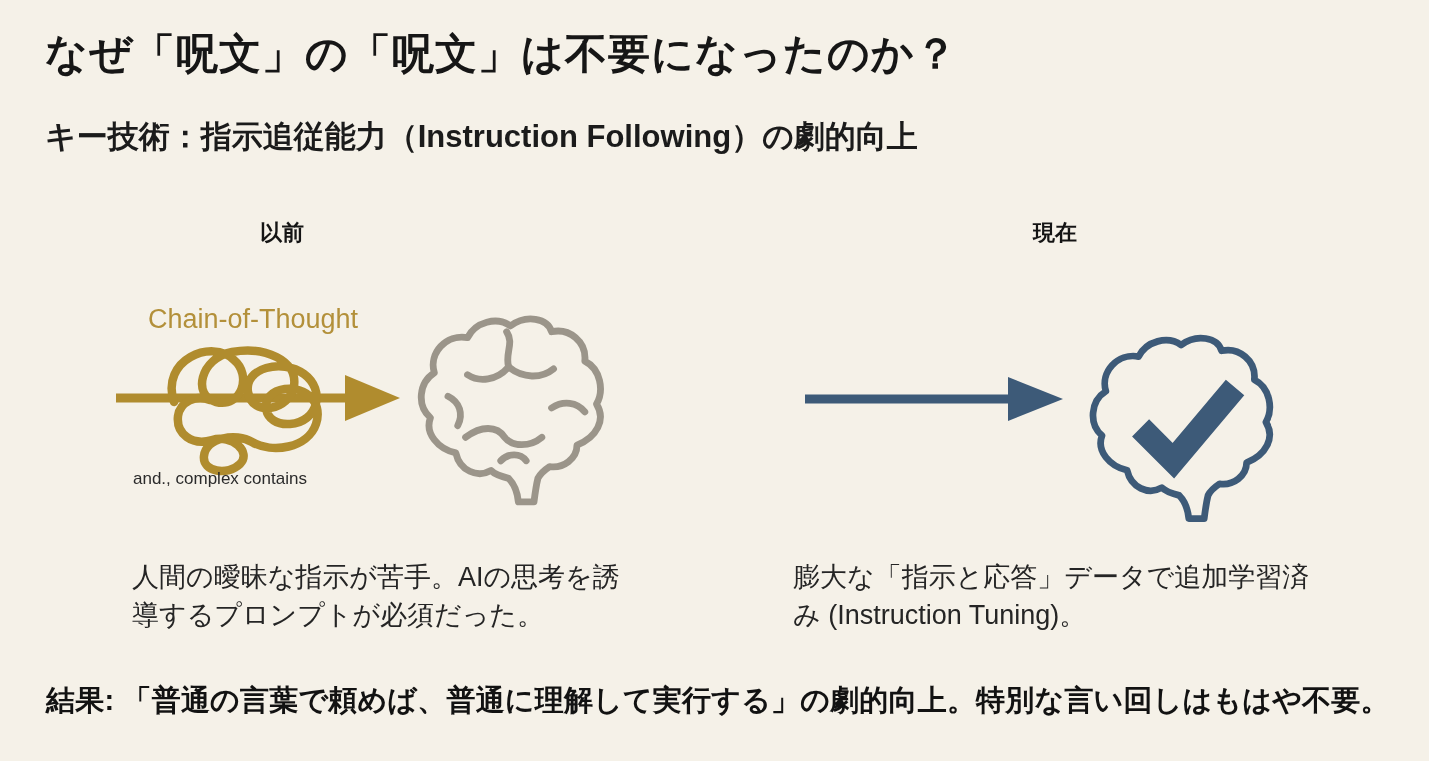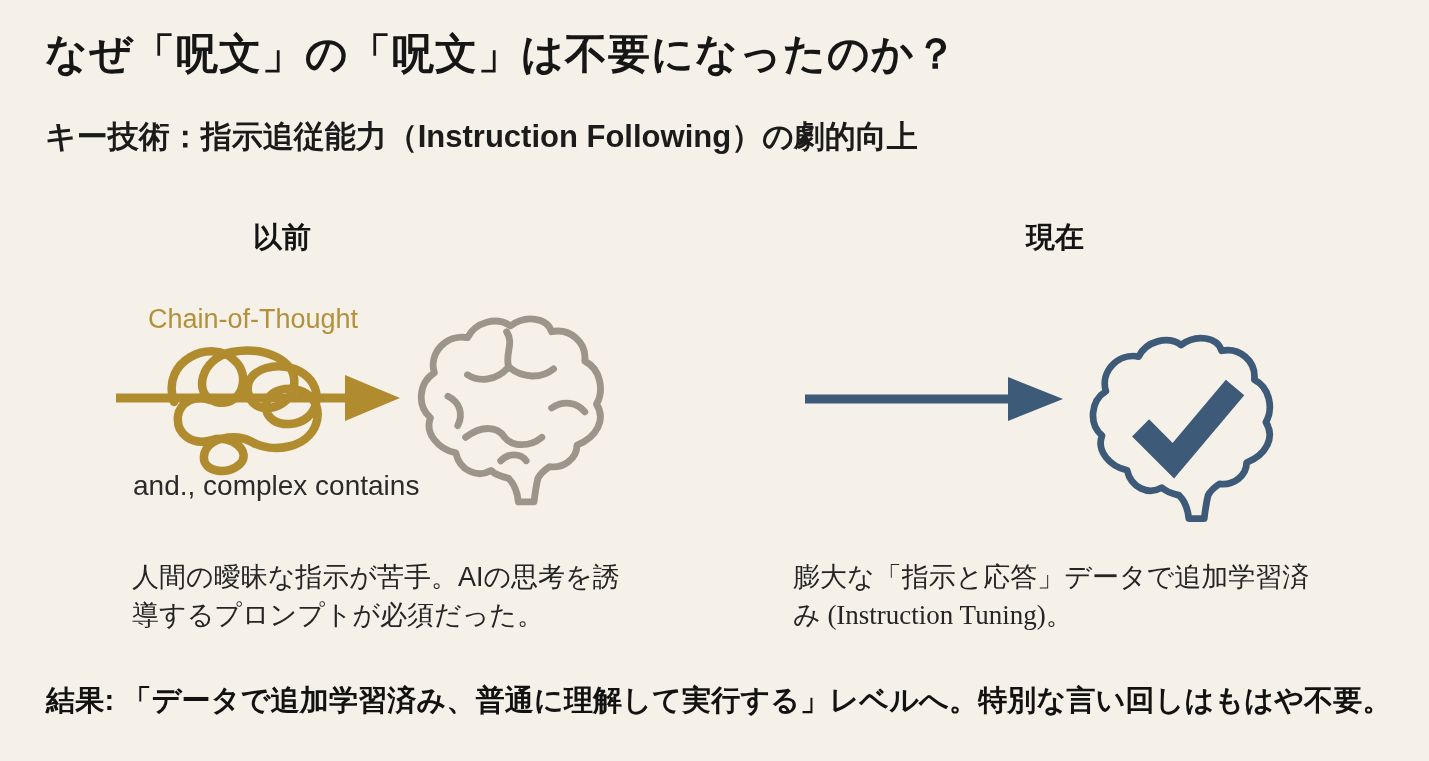--- a/index.html
+++ b/index.html
@@ -19,43 +19,43 @@
     font-size:42px;font-weight:800;color:#161616;
     letter-spacing:1px;white-space:nowrap;
   }
   .subtitle{
     left:45px;top:116px;
     font-size:31px;font-weight:700;color:#1b1b1b;
     white-space:nowrap;
   }
   .col-heading{
     top:218px;width:260px;text-align:center;
-    font-size:29px;font-weight:800;color:#141414;
+    font-size:22px;font-weight:800;color:#141414;
   }
   .heading-before{left:152px;}
   .heading-after{left:925px;}
   .cot-label{
     left:148px;top:304px;
     font-size:27px;color:#b3903a;font-weight:400;
     white-space:nowrap;
   }
   .plain-label{
     left:822px;top:353px;
     font-size:27px;color:#3e5a76;font-weight:400;
     white-space:nowrap;
   }
   .before-note{
     left:133px;top:468px;
-    font-size:28px;color:#2b2b2b;line-height:1.3;text-align:center;
+    font-size:17px;color:#2b2b2b;line-height:1.3;text-align:center;
   }
   .desc{
     font-size:27px;color:#252525;line-height:1.42;
   }
   .before-desc{left:132px;top:558px;width:492px;}
-  .after-desc{left:793px;top:558px;width:532px;font-family:Liberation Serif, serif;}
+  .after-desc{left:793px;top:558px;width:532px;}
   .result{
     left:46px;top:681px;width:1365px;
     font-size:29px;font-weight:800;color:#121212;
     white-space:nowrap;letter-spacing:0.2px;
   }
   svg{display:block;overflow:visible;}
 </style>
 </head>
 <body>
 
@@ -156,15 +156,15 @@
           C 12 110, 14 86, 30 76
           C 24 56, 42 36, 64 40
           C 72 24, 94 18, 108 28 Z"></path>
       </g>
       <path d="M 66 114 L 100 148 L 164 72" stroke="#3d5a78" stroke-width="25" fill="none" stroke-linecap="butt" stroke-linejoin="miter"></path>
     </svg>
   </div>
 
   <div class="abs desc after-desc">膨大な「指示と応答」データで追加学習済み (Instruction Tuning)。</div>
 
-  <div class="abs result">結果: 「データで追加学習済み、普通に理解して実行する」レベルへ。特別な言い回しはもはや不要。</div>
+  <div class="abs result">結果: 「普通の言葉で頼めば、普通に理解して実行する」の劇的向上。特別な言い回しはもはや不要。</div>
 
 </div>
 
 </body></html>

